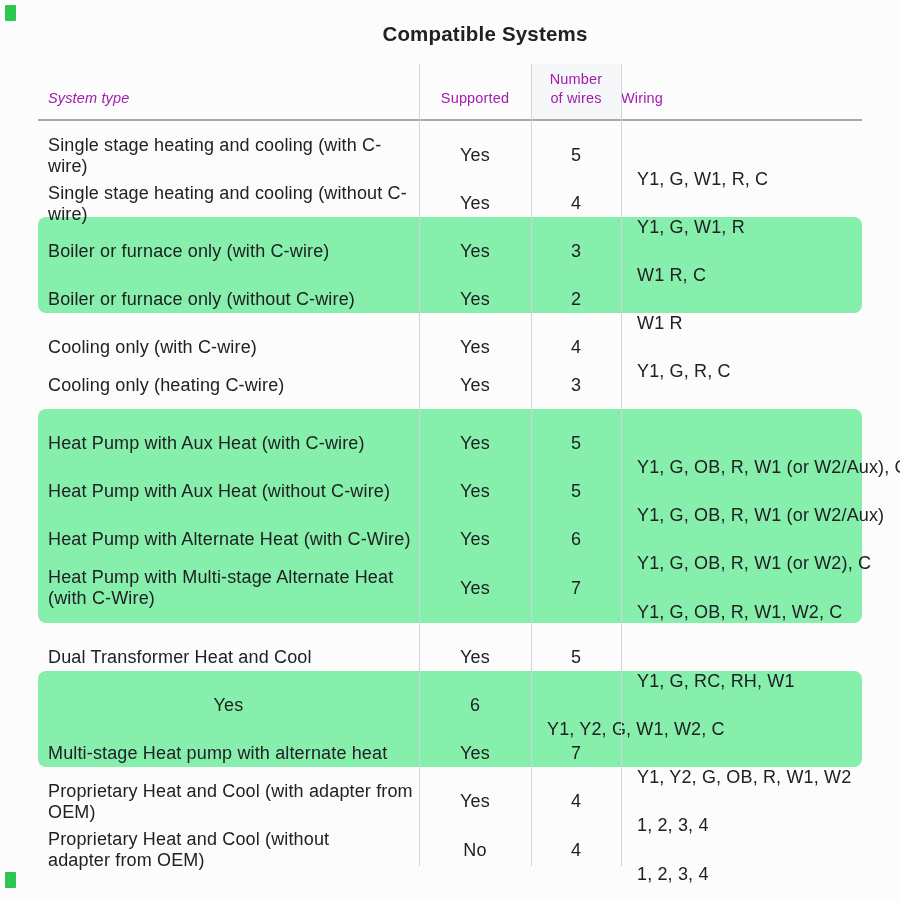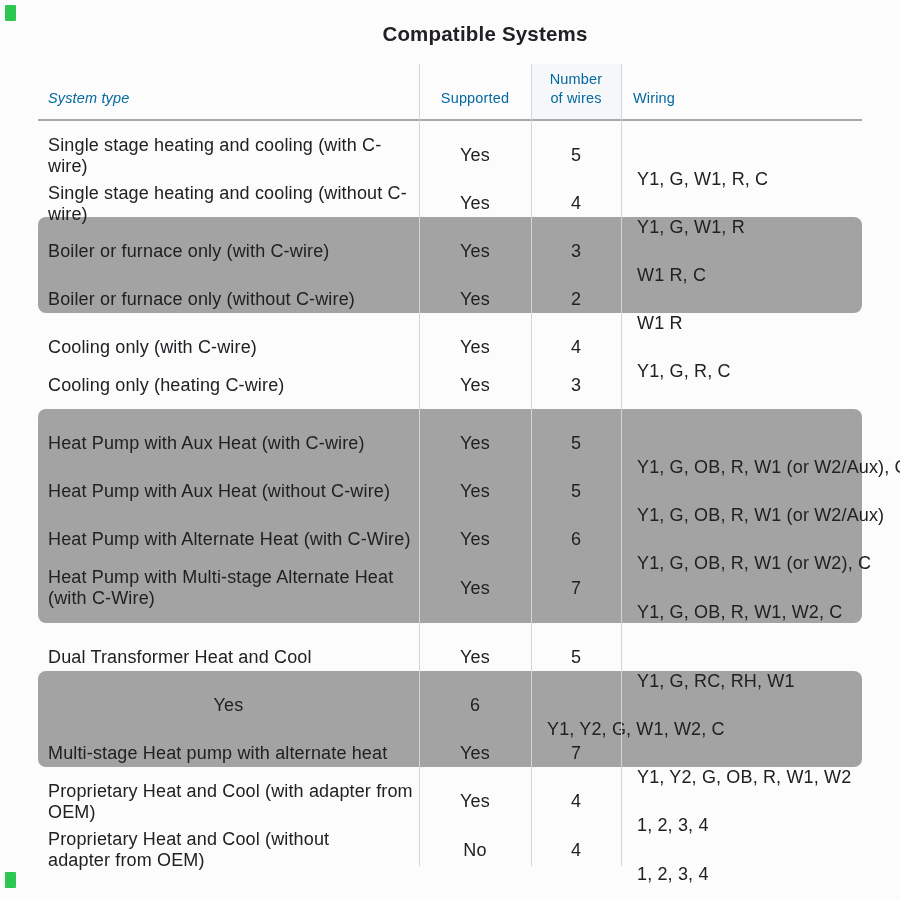--- a/index.html
+++ b/index.html
@@ -19,29 +19,29 @@
   .vline.v1{left:381px;}
   .vline.v2{left:493px;}
   .vline.v3{left:583px;}
   .numhead-bg{position:absolute;left:493px;top:0;width:90px;height:57px;background:#f6f7f9;z-index:0;}
   .header{
     position:relative;z-index:1;display:grid;grid-template-columns:381px 112px 90px 241px;
     height:55px;border-bottom:2px solid #a6a8ab;
   }
   .hcell{
     display:flex;flex-direction:column;justify-content:flex-end;
-    padding-bottom:11px;font-size:14.5px;letter-spacing:.15px;color:#0369a1;
+    padding-bottom:11px;font-size:14.5px;letter-spacing:.15px;color:#a21caf;
     line-height:19px;white-space:pre-line;
   }
   .hcell.h-sys{padding-left:10px;font-style:italic;}
   .hcell.h-sup,.hcell.h-num{align-items:center;text-align:center;}
-  .hcell.h-wir{padding-left:12px;}
+  .hcell.h-wir{padding-left:0;}
   .tbody{position:relative;z-index:1;}
   .band{border-radius:8px;}
-  .band.shaded{background:#a3a3a3;}
+  .band.shaded{background:#86efac;}
   .row{
     display:grid;grid-template-columns:381px 112px 90px 241px;
     height:48px;align-items:center;font-size:18px;letter-spacing:.15px;color:#202124;
   }
   .row.tall{height:70px;}
   .cell{line-height:21px;}
   .cell.c-sys{padding-left:10px;padding-right:6px;white-space:pre-line;}
   .cell.c-sup,.cell.c-num{text-align:center;}
   .cell.c-wir{padding-left:16px;white-space:nowrap;margin-top:48px;}
 </style>

